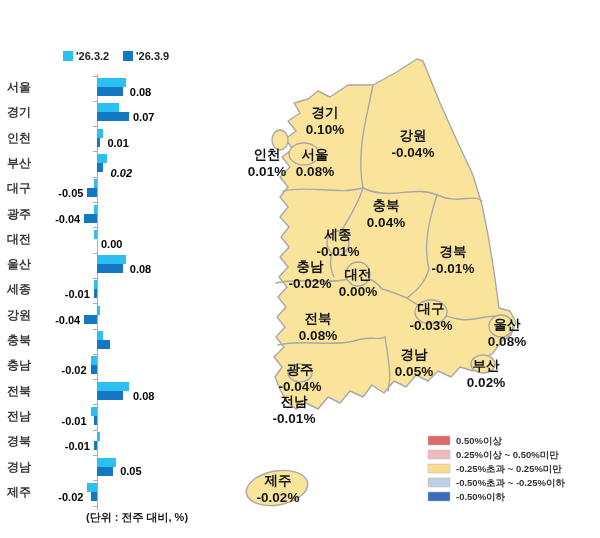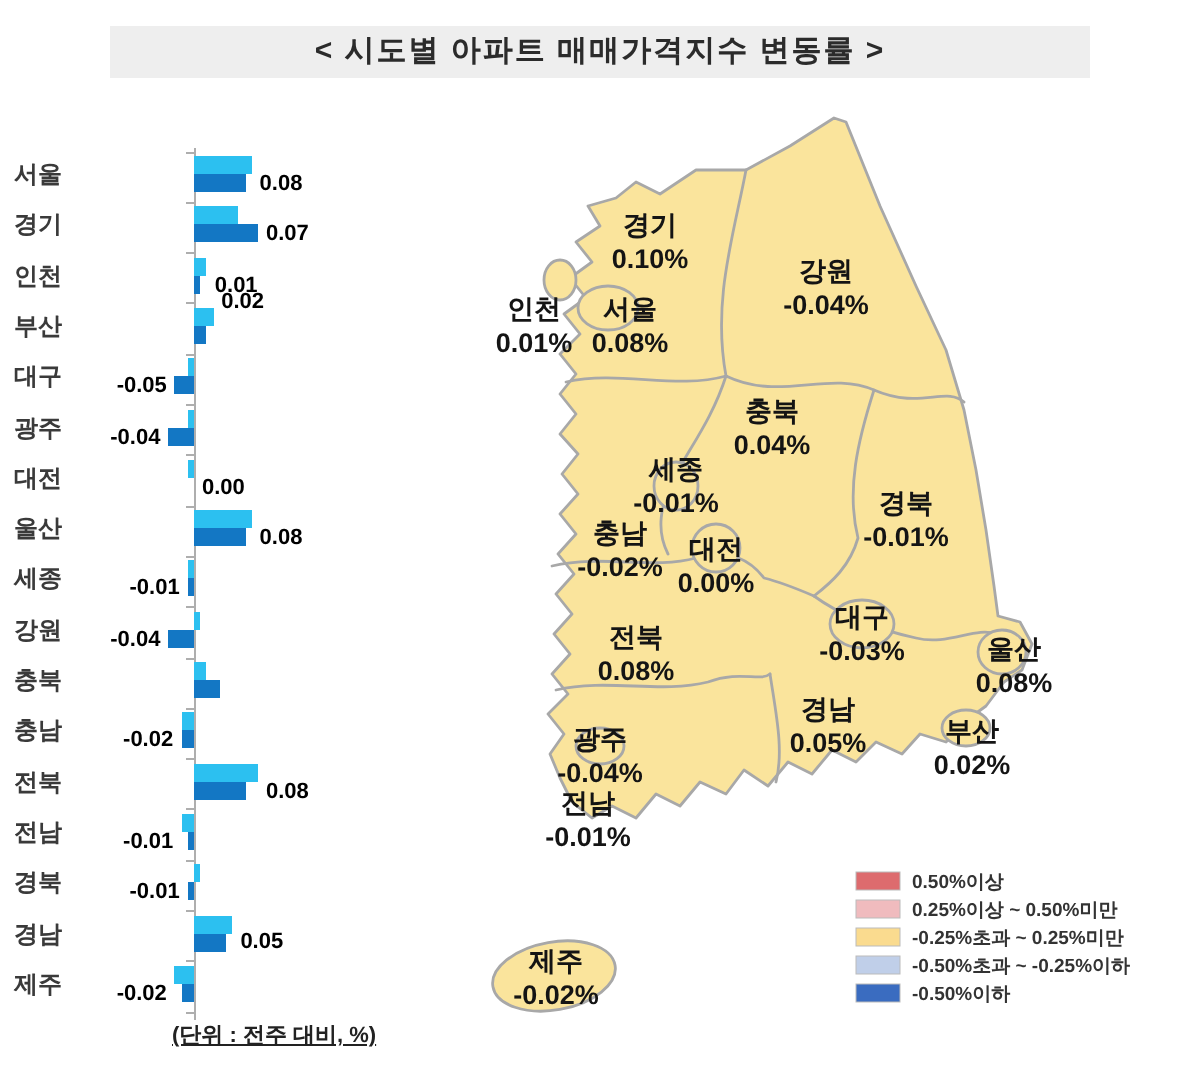--- a/index.html
+++ b/index.html
@@ -15,33 +15,42 @@
   .chart-legend{position:absolute;left:0;top:50px;width:230px;height:14px;}
   .chart-legend .item{position:absolute;top:0;height:12px;display:flex;align-items:center;gap:3px;}
   .chart-legend .sq{width:10px;height:10px;display:inline-block;}
   .chart-legend .lbl{font-size:11px;font-weight:bold;color:#222;}
   #bar-chart{position:absolute;left:0;top:0;width:230px;height:538px;}
   .axis-line{position:absolute;width:1px;background:#aeaeae;}
   .axis-tick{position:absolute;height:1px;width:4px;background:#aeaeae;}
   .bar{position:absolute;height:9px;}
   .cat-label{position:absolute;left:7px;width:44px;height:14px;font-size:12px;font-weight:bold;color:#3a3a3a;line-height:14px;}
   .val-label{position:absolute;height:13px;line-height:13px;font-size:11px;font-weight:bold;color:#000;}
-  .unit-note{position:absolute;left:86px;top:510px;font-size:11px;font-weight:bold;color:#222;text-decoration:underline;}
+  .unit-note{position:absolute;left:86px;top:510px;font-size:11px;font-weight:bold;color:#222;}
   #map-svg{position:absolute;left:230px;top:55px;}
   .map-name{font-size:13.5px;font-weight:bold;fill:#141414;}
   .map-value{font-size:13.5px;font-weight:bold;fill:#141414;}
   .map-legend-label{font-size:9.5px;font-weight:bold;fill:#333;}
 </style>
 </head>
 <body>
 
 <div class="screen">
 
-  <div class="title-bar">&lt; 시도별 아파트 매매가격지수 변동률 &gt;</div>
-
+
+  <div class="chart-legend">
+      <div class="item" style="left: 63px;">
+        <span class="sq" style="background: rgb(44, 192, 240);"></span>
+        <span class="lbl">'26.3.2</span>
+      </div>
+      <div class="item" style="left: 123px;">
+        <span class="sq" style="background: rgb(19, 119, 196);"></span>
+        <span class="lbl">'26.3.9</span>
+      </div>
+    </div>
 
   <div id="bar-chart">
       <div class="axis-line" style="left: 97px; top: 74px; height: 435.6px;"></div>
       <div class="axis-tick" style="left: 93px; top: 75.5px;"></div>
       <div class="axis-tick" style="left: 93px; top: 100.8px;"></div>
       <div class="axis-tick" style="left: 93px; top: 126.1px;"></div>
       <div class="axis-tick" style="left: 93px; top: 151.4px;"></div>
       <div class="axis-tick" style="left: 93px; top: 176.7px;"></div>
       <div class="axis-tick" style="left: 93px; top: 202px;"></div>
       <div class="axis-tick" style="left: 93px; top: 227.3px;"></div>
@@ -64,21 +73,21 @@
       <div class="bar" style="background: rgb(44, 192, 240); height: 9px; top: 103.3px; width: 22.4px; left: 97px;"></div>
       <div class="bar" style="background: rgb(19, 119, 196); height: 9px; top: 112.3px; width: 32px; left: 97px;"></div>
       <div class="val-label" style="top: 111.3px; left: 133px;">0.07</div>
       <div class="cat-label" style="top: 130.6px;">인천</div>
       <div class="bar" style="background: rgb(44, 192, 240); height: 9px; top: 128.6px; width: 6.4px; left: 97px;"></div>
       <div class="bar" style="background: rgb(19, 119, 196); height: 9px; top: 137.6px; width: 3.2px; left: 97px;"></div>
       <div class="val-label" style="top: 136.6px; left: 107.4px;">0.01</div>
       <div class="cat-label" style="top: 155.9px;">부산</div>
       <div class="bar" style="background: rgb(44, 192, 240); height: 9px; top: 153.9px; width: 9.6px; left: 97px;"></div>
       <div class="bar" style="background: rgb(19, 119, 196); height: 9px; top: 162.9px; width: 6.4px; left: 97px;"></div>
-      <div class="val-label" style="top: 145px; left: 110.6px;">0.02</div>
+      <div class="val-label" style="top: 167px; left: 110.6px; font-style: italic;">0.02</div>
       <div class="cat-label" style="top: 181.2px;">대구</div>
       <div class="bar" style="background: rgb(44, 192, 240); height: 9px; top: 179.2px; width: 3.2px; left: 93.8px;"></div>
       <div class="bar" style="background: rgb(19, 119, 196); height: 9px; top: 188.2px; width: 9.6px; left: 87.4px;"></div>
       <div class="val-label" style="top: 187.2px; right: 146.6px;">-0.05</div>
       <div class="cat-label" style="top: 206.5px;">광주</div>
       <div class="bar" style="background: rgb(44, 192, 240); height: 9px; top: 204.5px; width: 3.2px; left: 93.8px;"></div>
       <div class="bar" style="background: rgb(19, 119, 196); height: 9px; top: 213.5px; width: 12.8px; left: 84.2px;"></div>
       <div class="val-label" style="top: 212.5px; right: 149.8px;">-0.04</div>
       <div class="cat-label" style="top: 231.8px;">대전</div>
       <div class="bar" style="background: rgb(44, 192, 240); height: 9px; top: 229.8px; width: 3.2px; left: 93.8px;"></div>

